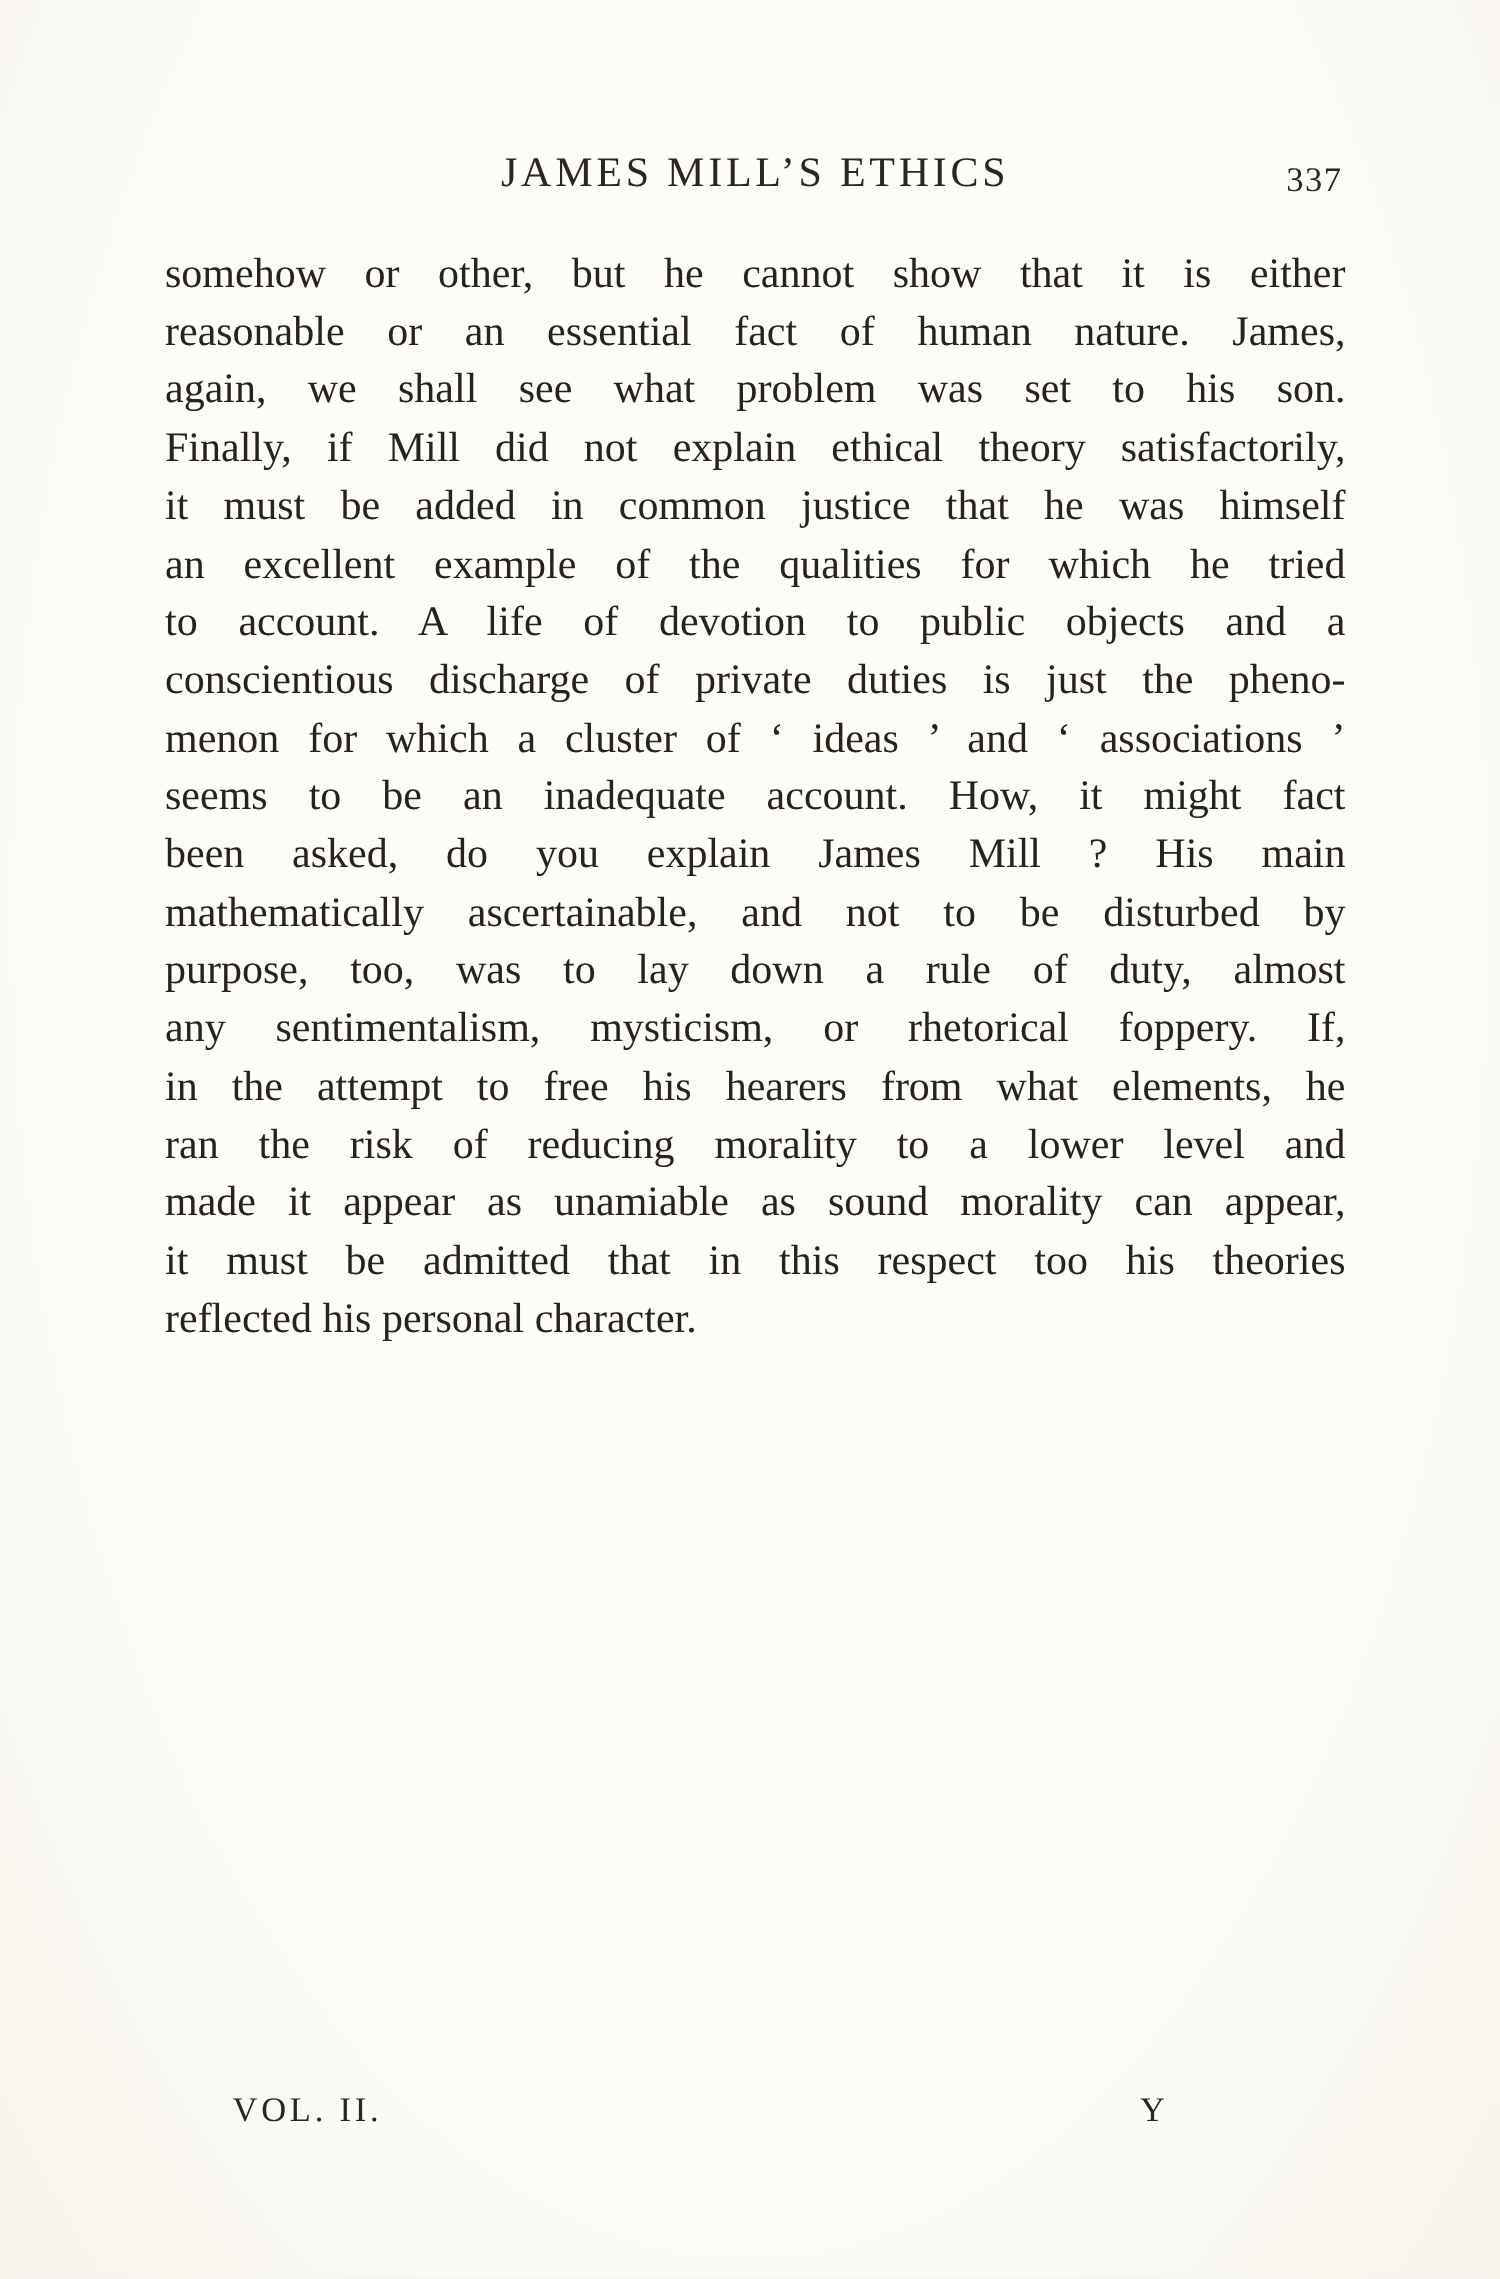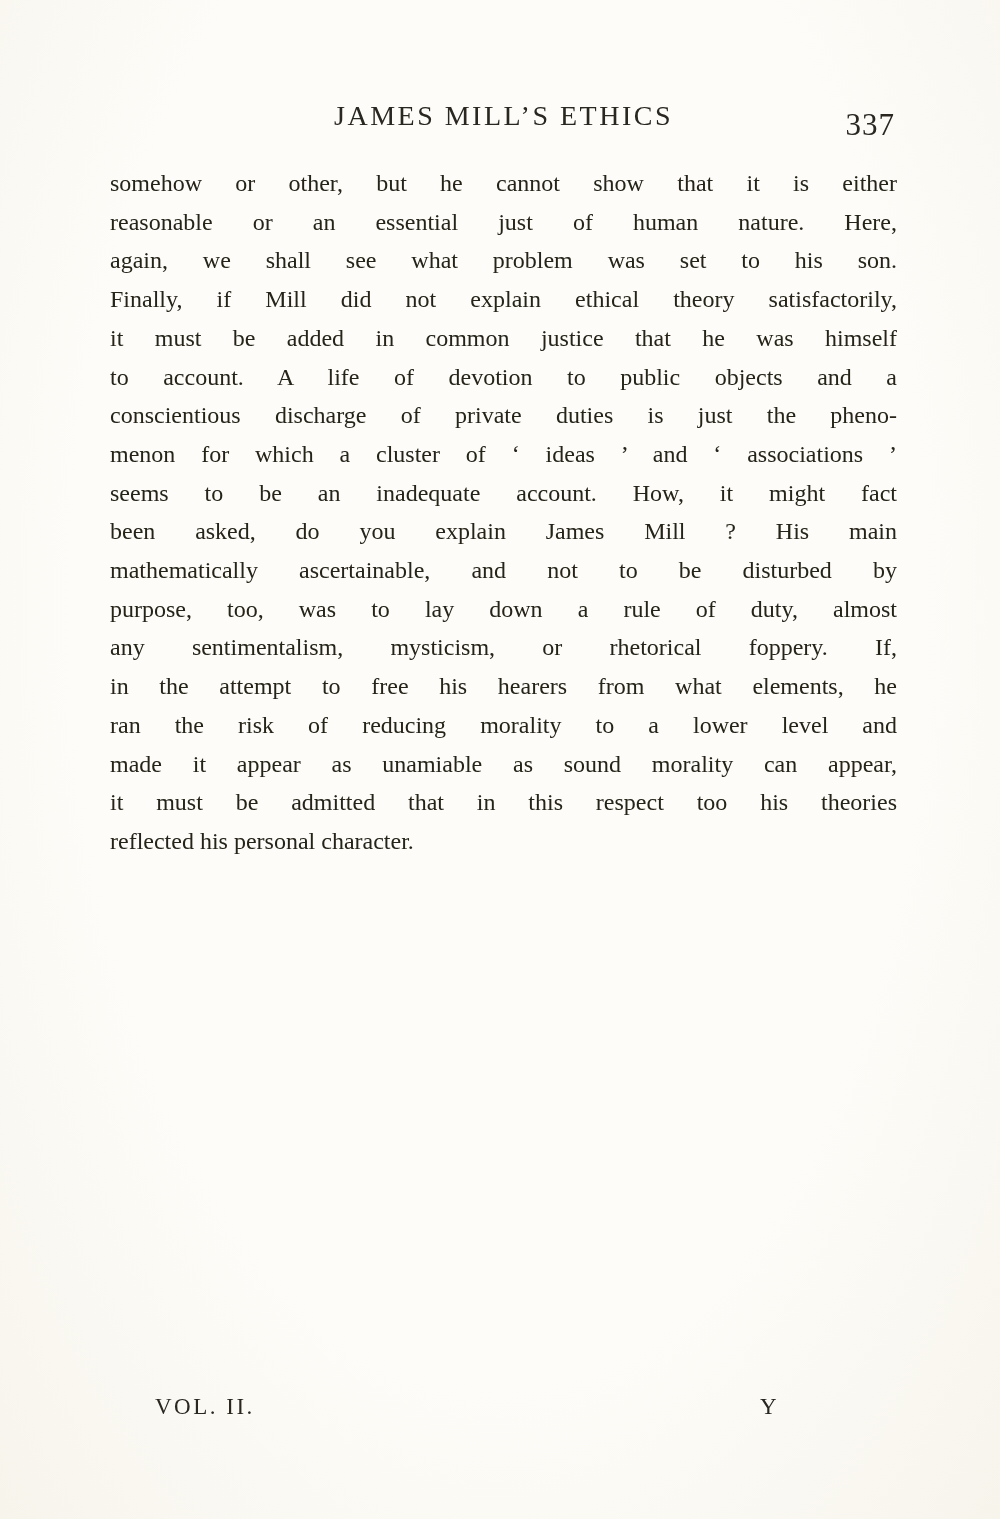--- a/index.html
+++ b/index.html
@@ -34,35 +34,35 @@
     text-align: center;
     font-size: 28px;
     letter-spacing: 2.5px;
     color: #2a2721;
     white-space: nowrap;
   }
   .page-number {
     position: absolute;
     right: 2px;
     top: 7px;
-    font-size: 31px;
+    font-size: 23px;
     letter-spacing: 1px;
     color: #2a2721;
     text-align: center;
   }
 
   
   .body-text {
     position: absolute;
     top: 164px;
     left: 110px;
     right: 103px;
   }
   .body-text .line {
-    font-size: 24px;
+    font-size: 28px;
     line-height: 38.7px;
     text-align: justify;
     text-align-last: justify;
     white-space: normal;
     color: #262419;
   }
   .body-text .line.last {
     text-align-last: left;
   }
 
@@ -89,24 +89,25 @@
 
 <div class="page">
 
   <header class="page-header">
     <span class="running-title">JAMES MILL’S ETHICS</span>
     <span class="page-number">337</span>
   </header>
 
   <main class="body-text">
     <div class="line">somehow or other, but he cannot show that it is either</div>
-    <div class="line">reasonable or an essential just of human nature.  Here,</div>
+    <div class="line">reasonable or an essential fact of human nature.  James,</div>
     <div class="line">again, we shall see what problem was set to his son.</div>
     <div class="line">Finally, if Mill did not explain ethical theory satisfactorily,</div>
     <div class="line">it must be added in common justice that he was himself</div>
+    <div class="line">an excellent example of the qualities for which he tried</div>
     <div class="line">to account.  A life of devotion to public objects and a</div>
     <div class="line">conscientious discharge of private duties is just the pheno-</div>
     <div class="line">menon for which a cluster of ‘ ideas ’ and ‘ associations ’</div>
     <div class="line">seems to be an inadequate account.  How, it might fact</div>
     <div class="line">been asked, do you explain James Mill ?  His main</div>
     <div class="line">mathematically ascertainable, and not to be disturbed by</div>
     <div class="line">purpose, too, was to lay down a rule of duty, almost</div>
     <div class="line">any sentimentalism, mysticism, or rhetorical foppery.  If,</div>
     <div class="line">in the attempt to free his hearers from what elements, he</div>
     <div class="line">ran the risk of reducing morality to a lower level and</div>

